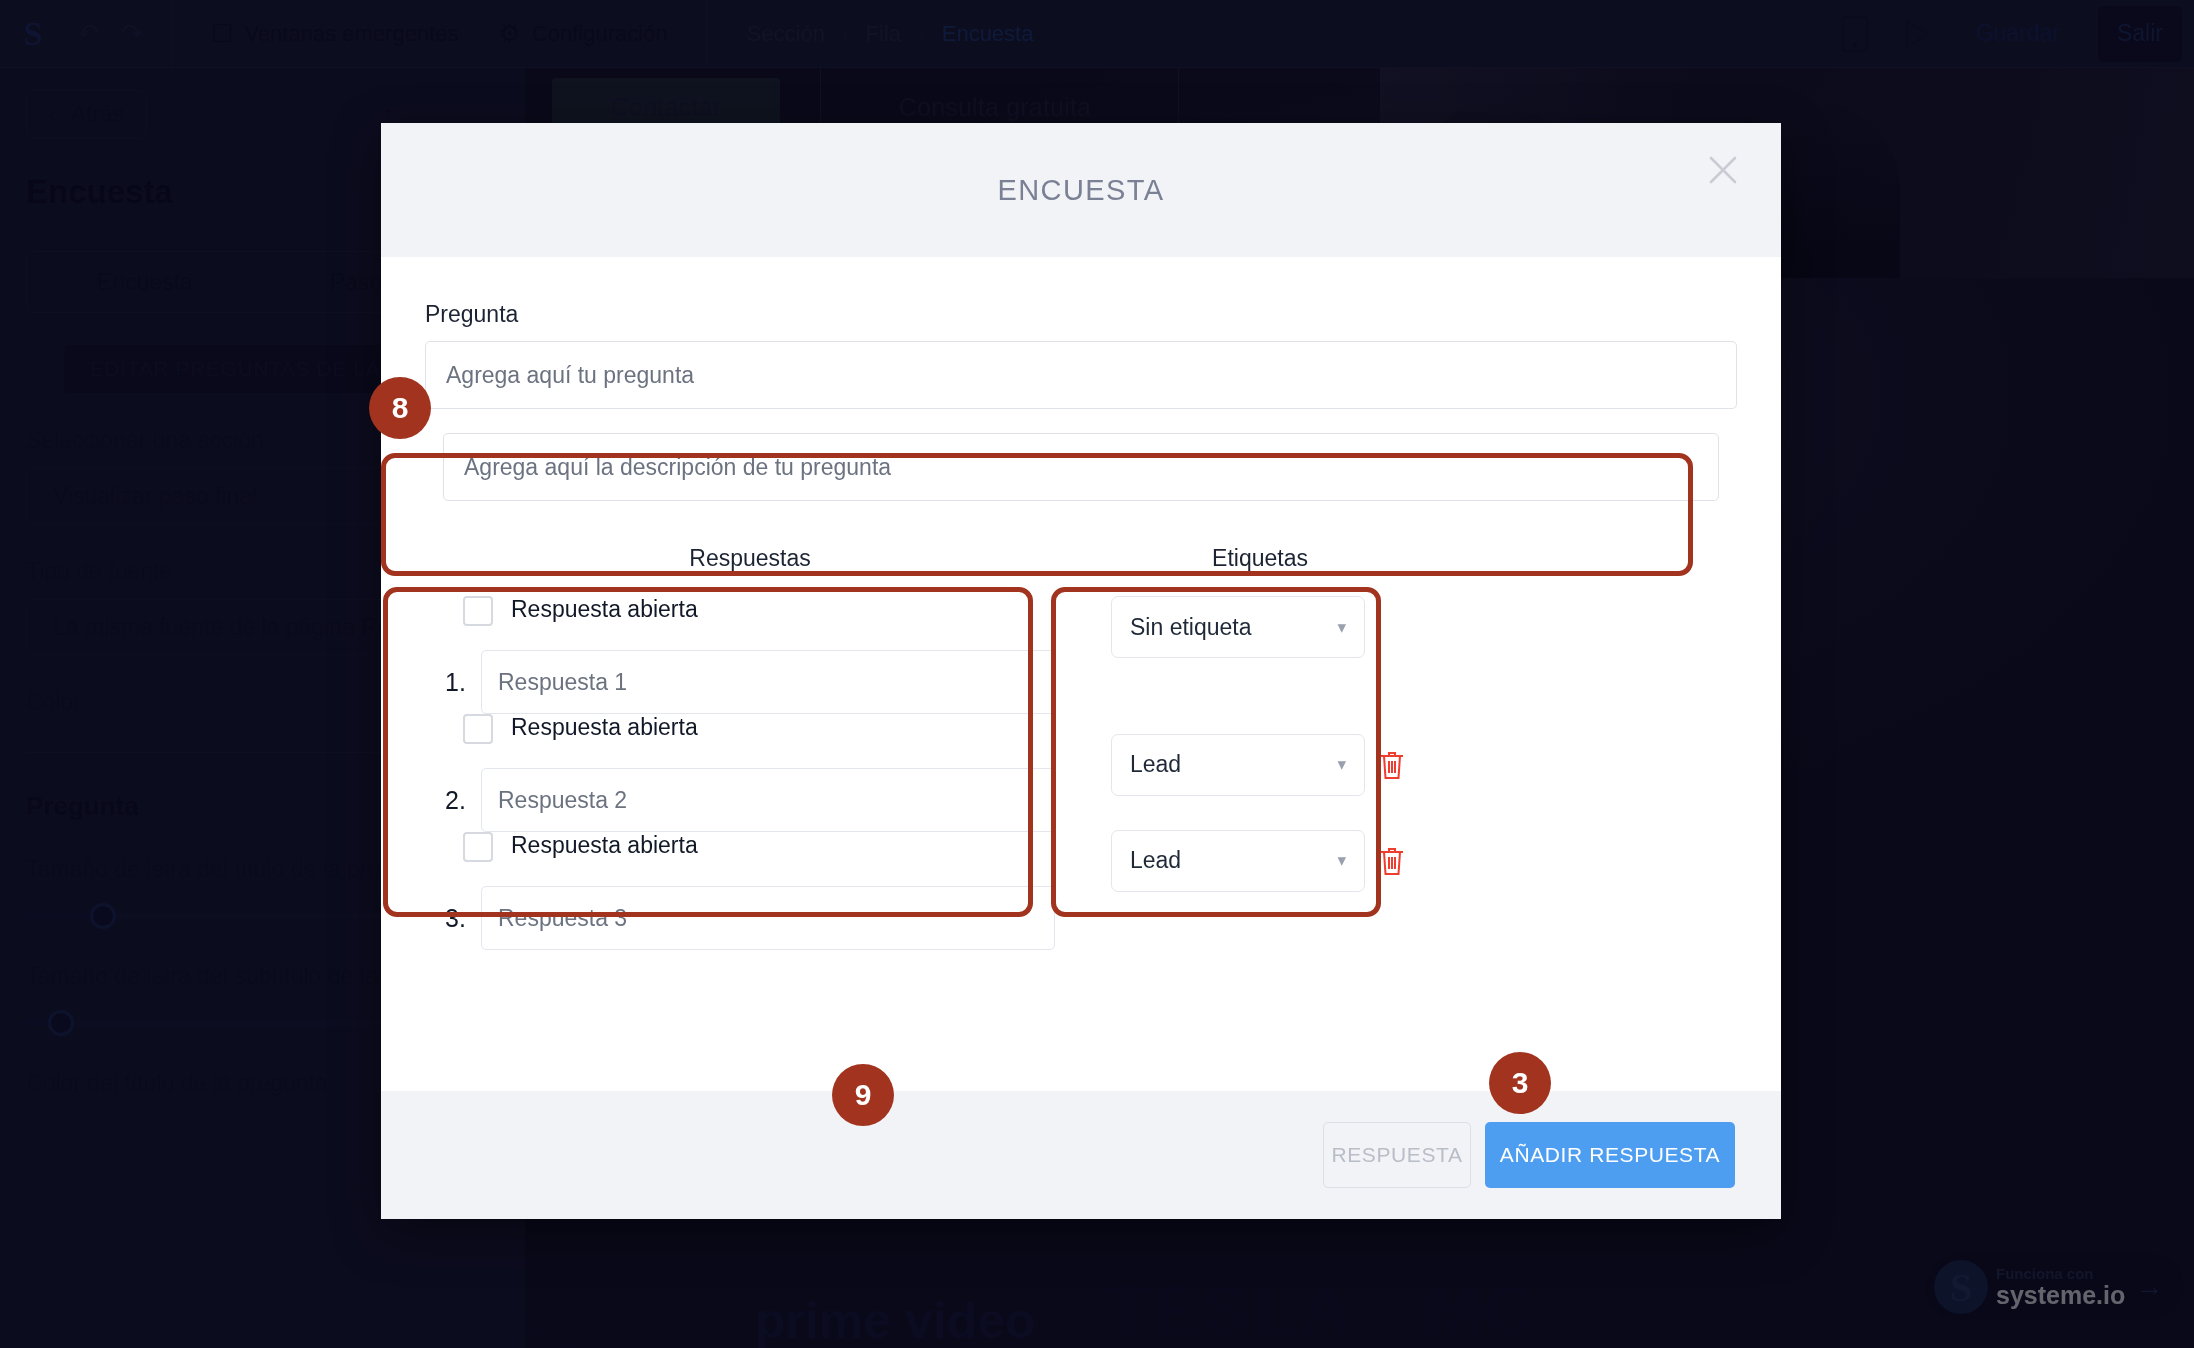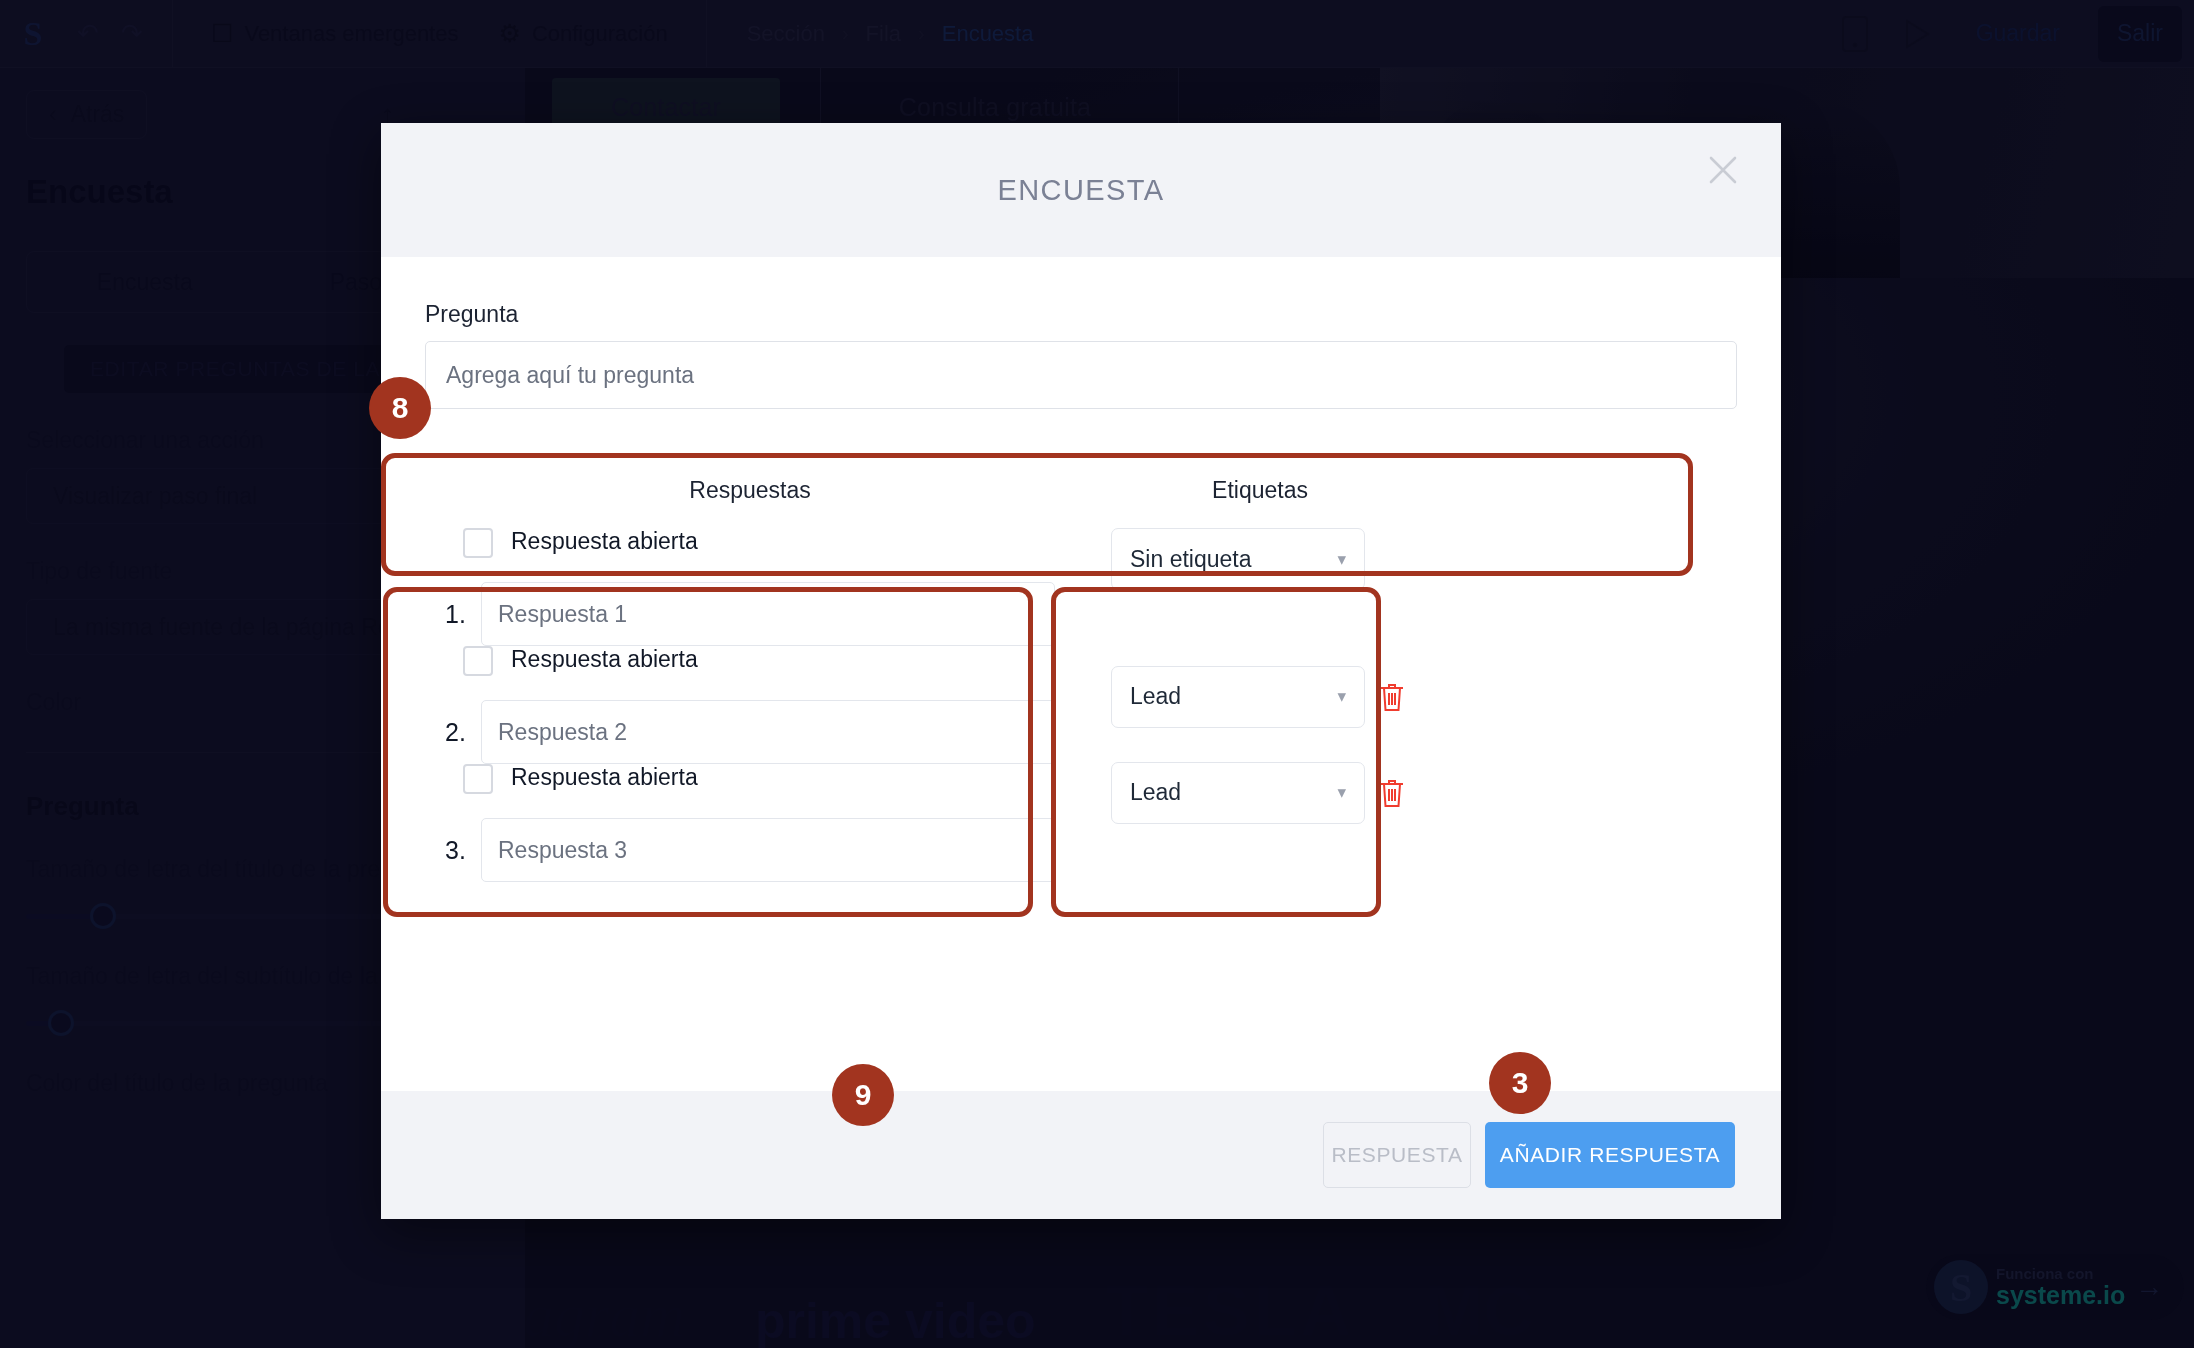--- a/index.html
+++ b/index.html
@@ -64,21 +64,21 @@
     width: 258px; height: 66px; border-radius: 33px;
     background: #0e0e22; display:flex; align-items:center; padding-left: 8px;
   }
   .sys-badge .s-circle {
     width: 54px; height:54px; border-radius:50%; background:#1b2a4e;
     color:#2c3a63; font-size:40px; font-weight:800; display:flex;
     align-items:center; justify-content:center; font-family:"Liberation Serif", serif;
   }
   .sys-badge .s-txt { margin-left: 8px; line-height:1.05; }
   .sys-badge .s-small { font-size: 15px; color:#2b3152; font-weight:600; }
-  .sys-badge .s-big { font-size: 25px; color:#14b8a6; font-weight:800; }
+  .sys-badge .s-big { font-size: 25px; color:#ffffff; font-weight:800; }
   .sys-badge .s-arrow { margin-left:10px; color:#28345c; font-size:28px; font-weight:700; }
 
   
   #toolbar {
     position:absolute; left:0; top:0; width:100%; height:68px;
     background:#1b1b35; display:flex; align-items:center;
     border-bottom: 1px solid #22223e; z-index: 5;
   }
   .tb-logo {
     width: 66px; display:flex; align-items:center; justify-content:center;
@@ -367,20 +367,21 @@
   </div>
 
   <div class="m-body">
 
     <div>
       <label class="f-label">Pregunta</label>
       <input class="f-input" type="text" placeholder="Agrega aquí tu pregunta" style="">
     </div>
 
     <div class="group-sub">
+      <input class="f-input" type="text" placeholder="Agrega aquí la descripción de tu pregunta" style="">
     </div>
 
     <div class="cols">
 
       <div class="col-resp">
         <div class="col-head">Respuestas</div>
         <div class="resp-box">
 
           <div class="chk-row">
             <span class="chk"></span>

